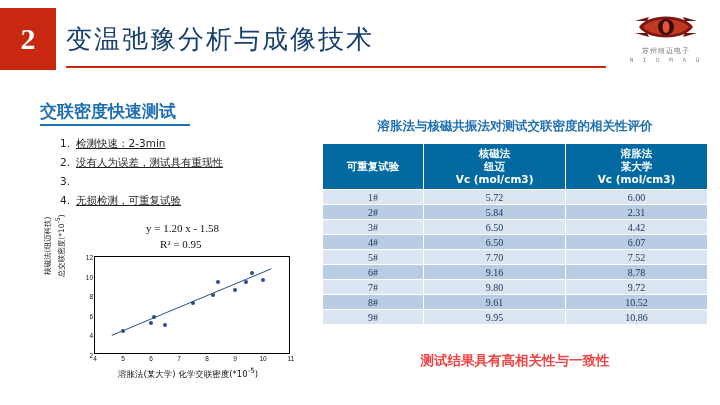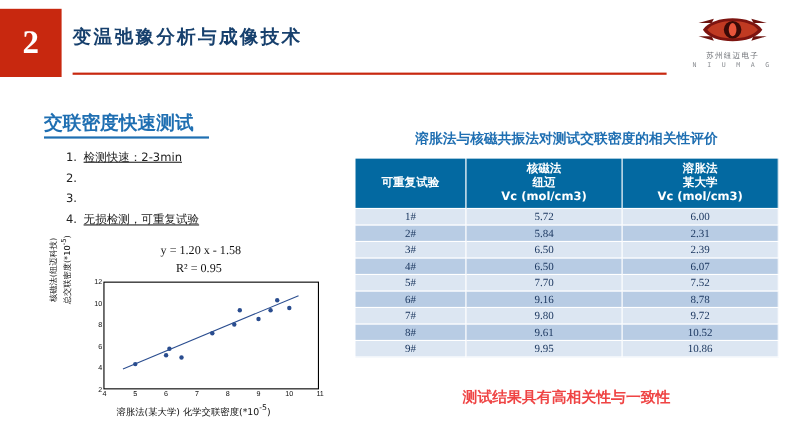--- a/index.html
+++ b/index.html
@@ -43,23 +43,23 @@
     font-weight: bold;
     display: flex;
     align-items: center;
     justify-content: center;
     font-family: "Liberation Serif", serif;
   }
   .header-title {
     position: absolute;
     left: 66px;
     top: 22px;
-    font-size: 17px;
+    font-size: 26px;
     color: #17406d;
-    font-weight: bold;
+    font-weight: normal;
     letter-spacing: 2px;
     font-family: "DejaVu Sans", sans-serif;
   }
   .header-rule {
     position: absolute;
     left: 66px;
     top: 66px;
     width: 540px;
     height: 2px;
     background: #c8280f;
@@ -177,21 +177,21 @@
     transform: rotate(-90deg);
     transform-origin: 50% 50%;
     text-align: center;
     font-size: 7.5px;
     color: #111111;
     line-height: 10px;
     font-family: "DejaVu Sans", sans-serif;
   }
   .xlabel {
     position: absolute;
-    left: 20px;
+    left: 32px;
     top: 144px;
     width: 240px;
     text-align: center;
     font-size: 8.5px;
     color: #111111;
     font-family: "DejaVu Sans", sans-serif;
   }
   .ytick {
     position: absolute;
     right: 100%;
@@ -302,20 +302,21 @@
   <div class="left-title">交联密度快速测试</div>
   <div class="left-title-underline"></div>
 
   <div class="bullets">
     <div class="bullet-row">
       <div class="bullet-num">1.</div>
       <div class="bullet-text">检测快速：2-3min</div>
     </div>
     <div class="bullet-row">
       <div class="bullet-num">2.</div>
+      <div class="bullet-text">没有人为误差，测试具有重现性</div>
     </div>
     <div class="bullet-row">
       <div class="bullet-num">3.</div>
     </div>
     <div class="bullet-row">
       <div class="bullet-num">4.</div>
       <div class="bullet-text">无损检测，可重复试验</div>
     </div>
   </div>
 
@@ -383,21 +384,21 @@
           <td>6.00</td>
         </tr>
         <tr class="even">
           <td>2#</td>
           <td>5.84</td>
           <td>2.31</td>
         </tr>
         <tr class="odd">
           <td>3#</td>
           <td>6.50</td>
-          <td>2.39</td>
+          <td>4.42</td>
         </tr>
         <tr class="even">
           <td>4#</td>
           <td>6.50</td>
           <td>6.07</td>
         </tr>
         <tr class="odd">
           <td>5#</td>
           <td>7.70</td>
           <td>7.52</td>

